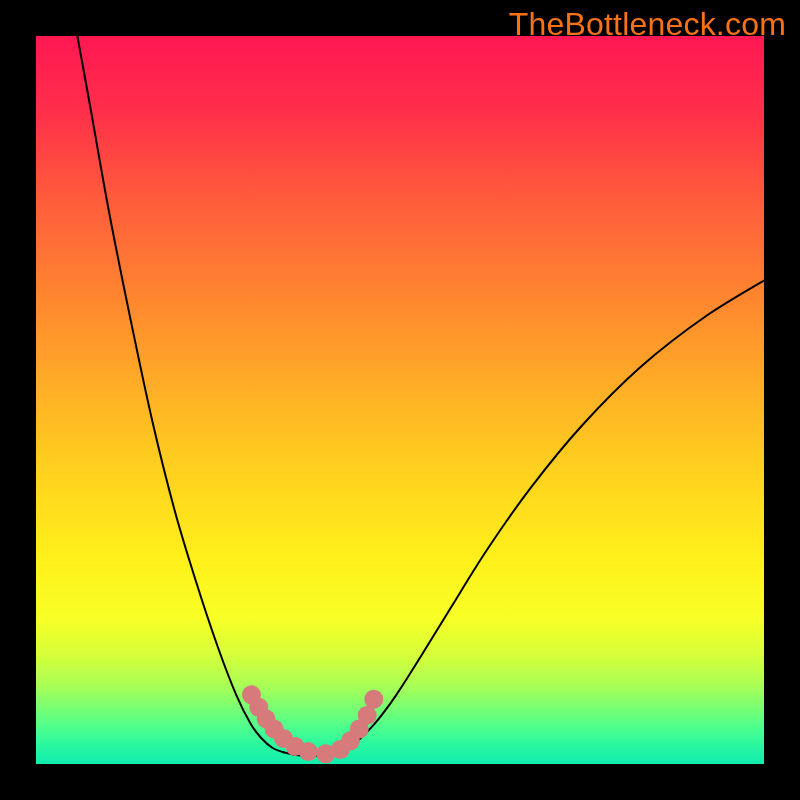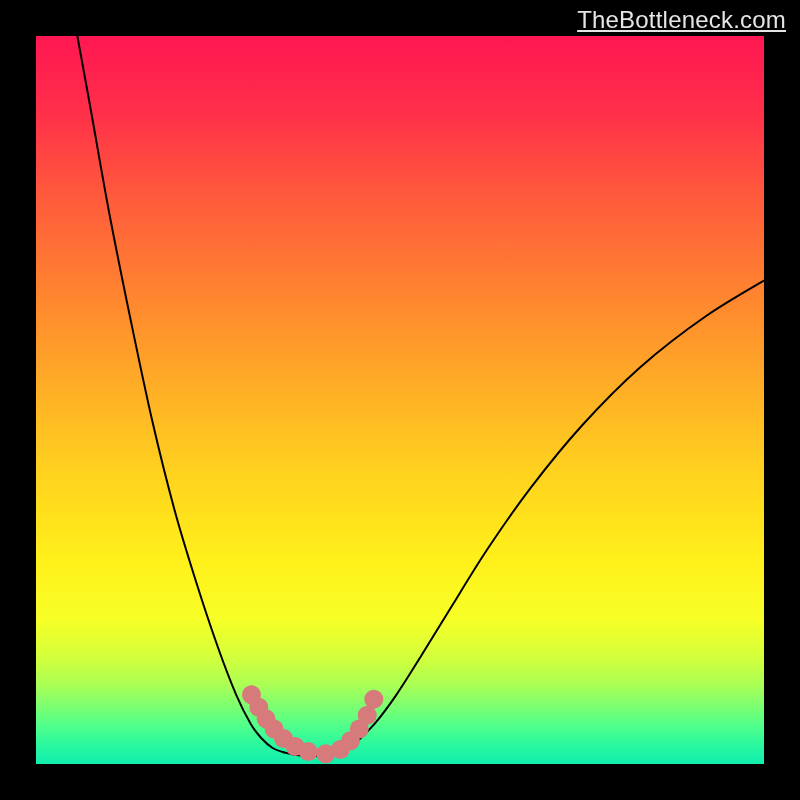--- a/index.html
+++ b/index.html
@@ -31,26 +31,25 @@
     position: absolute;
     left: 0;
     top: 0;
     width: 100%;
     height: 100%;
   }
   .watermark {
     position: absolute;
     top: 6px;
     right: 14px;
-    color: #e5e5e5;
-    font-size: 24px;
+    color: #f97316;
+    font-size: 32px;
     font-weight: 500;
     letter-spacing: 0.2px;
     user-select: none;
-    text-decoration: underline;
   }
   svg.curves {
     position: absolute;
     left: 0;
     top: 0;
     width: 100%;
     height: 100%;
     overflow: visible;
   }
 </style>

